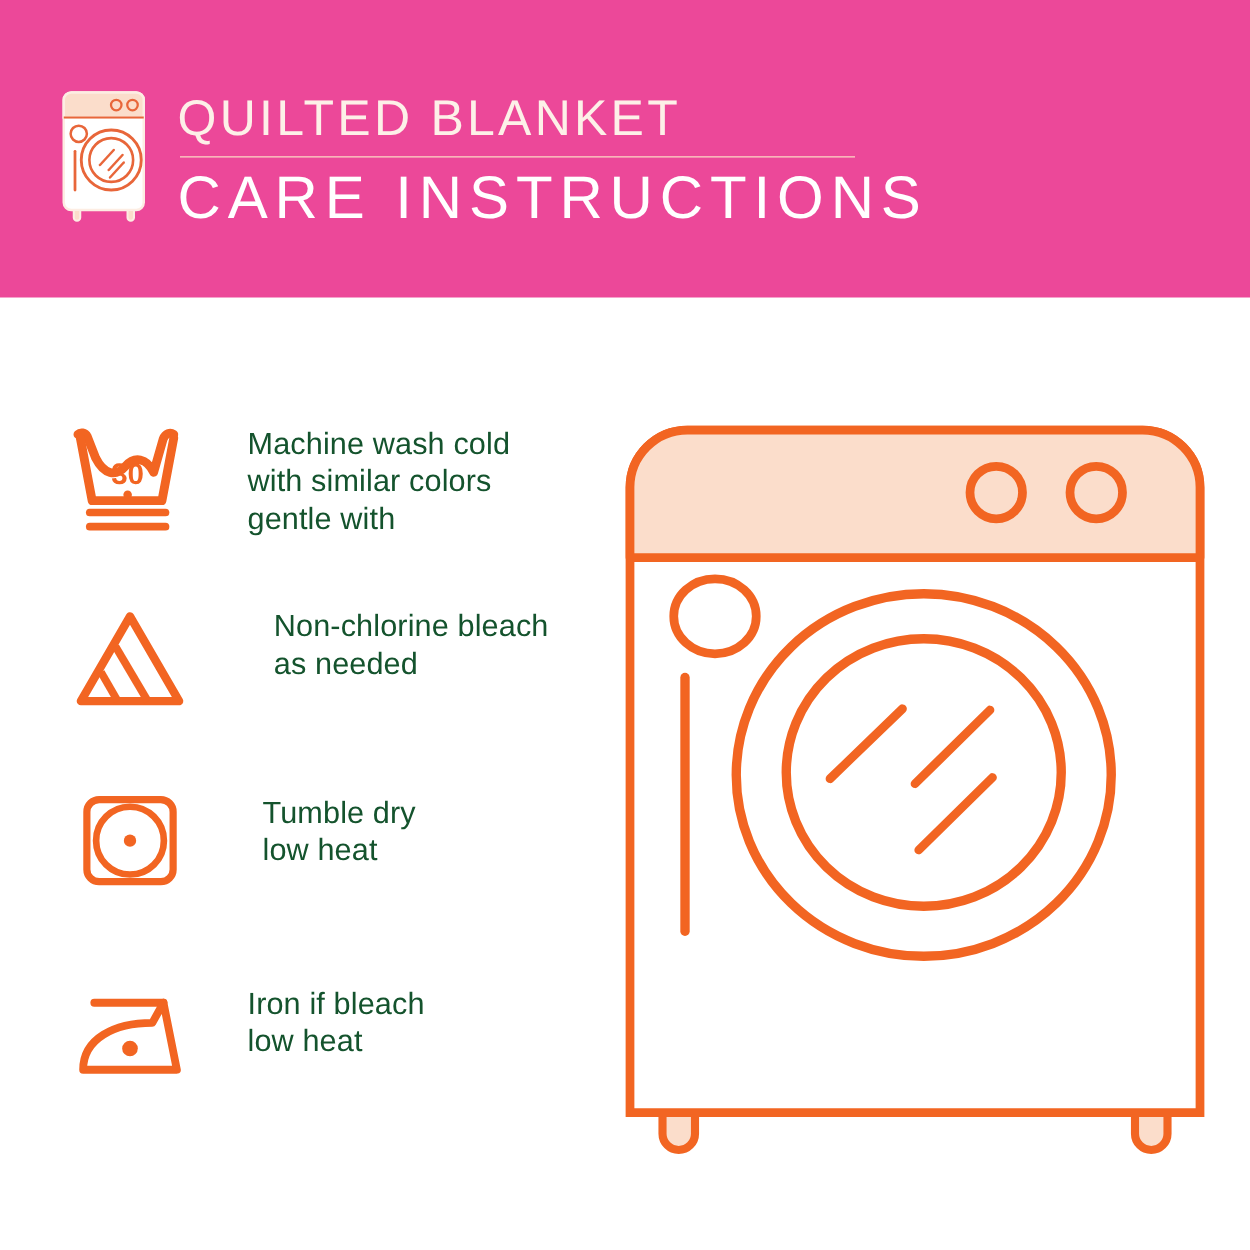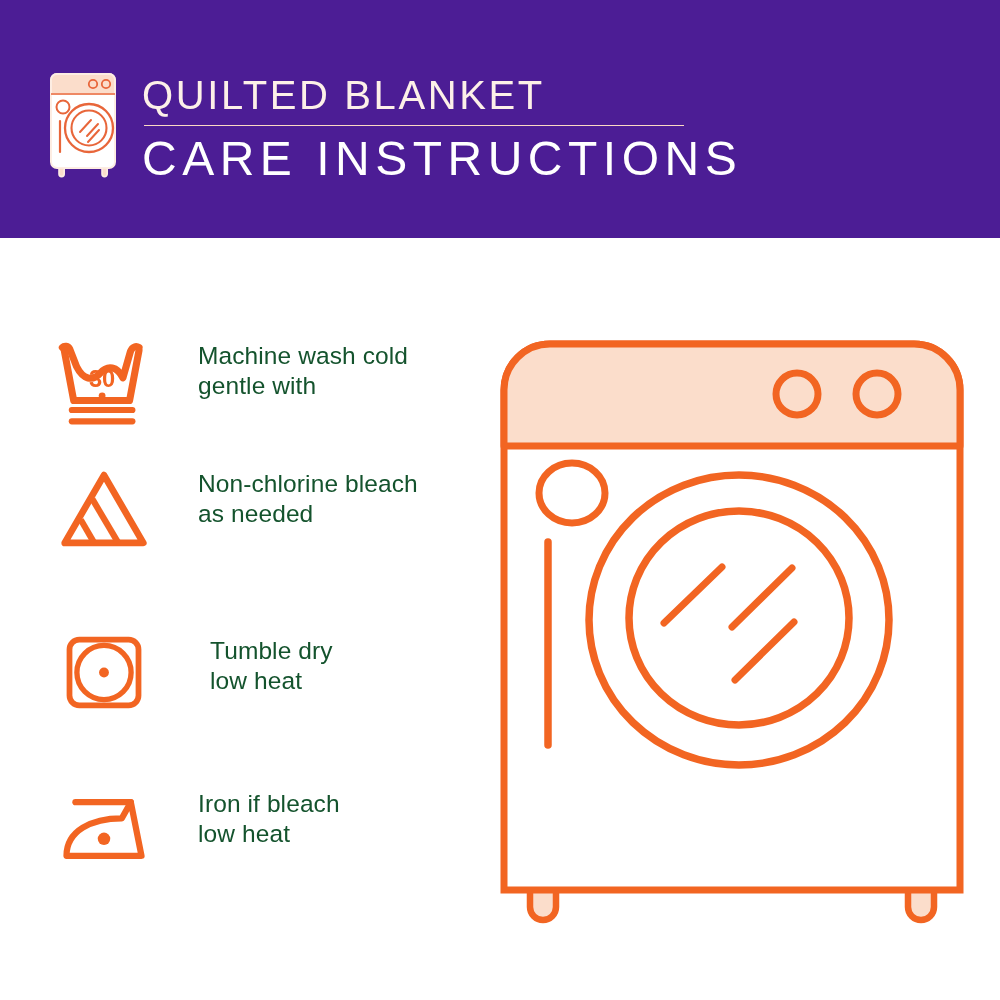--- a/index.html
+++ b/index.html
@@ -20,21 +20,21 @@
     background: #ffffff;
   }
 
   
   .header {
     position: absolute;
     left: 0;
     top: 0;
     width: 1000px;
     height: 238px;
-    background: #4c1d95;
+    background: #ec4899;
     display: flex;
     align-items: center;
   }
   .header-logo {
     position: absolute;
     left: 44px;
     top: 66px;
     width: 82px;
     height: 112px;
   }
@@ -97,21 +97,21 @@
     font-size: 24.5px;
     line-height: 30px;
     font-weight: 400;
     letter-spacing: 0.1px;
     padding-top: 3px;
     font-family: "Liberation Sans", sans-serif;
   }
   .instr-text .line { display: block; white-space: nowrap; }
 
   .row-wash   { top: 100px; }
-  .row-bleach { top: 228px; }
+  .row-bleach { top: 246px; gap: 21px; }
   .row-dry    { top: 395px; gap: 12px; }
   .row-iron   { top: 548px; }
 
   
   .machine {
     position: absolute;
     left: 492px;
     top: 330px;
     width: 480px;
     height: 610px;
@@ -170,20 +170,21 @@
 
           <line x1="22" y1="76" x2="86" y2="76" stroke="#F26522" stroke-width="6.5" stroke-linecap="round"></line>
           <line x1="22" y1="88" x2="86" y2="88" stroke="#F26522" stroke-width="6.5" stroke-linecap="round"></line>
 
           <text x="54" y="52" text-anchor="middle" font-family="Liberation Sans, sans-serif" font-size="25" font-weight="bold" fill="#F26522">30</text>
           <circle cx="54" cy="61" r="3.6" fill="#F26522"></circle>
         </svg>
       </div>
       <div class="instr-text">
         <span class="line">Machine wash cold</span>
+        <span class="line">with similar colors</span>
         <span class="line">gentle with</span>
       </div>
     </div>
 
     <div class="instr-row row-bleach">
       <div class="instr-icon">
         <svg viewBox="0 0 112 96" width="100" height="86" xmlns="http://www.w3.org/2000/svg">
 
           <path d="M56 10 L100 86 L12 86 Z" fill="none" stroke="#F26522" stroke-width="7.5" stroke-linejoin="round"></path>
 

